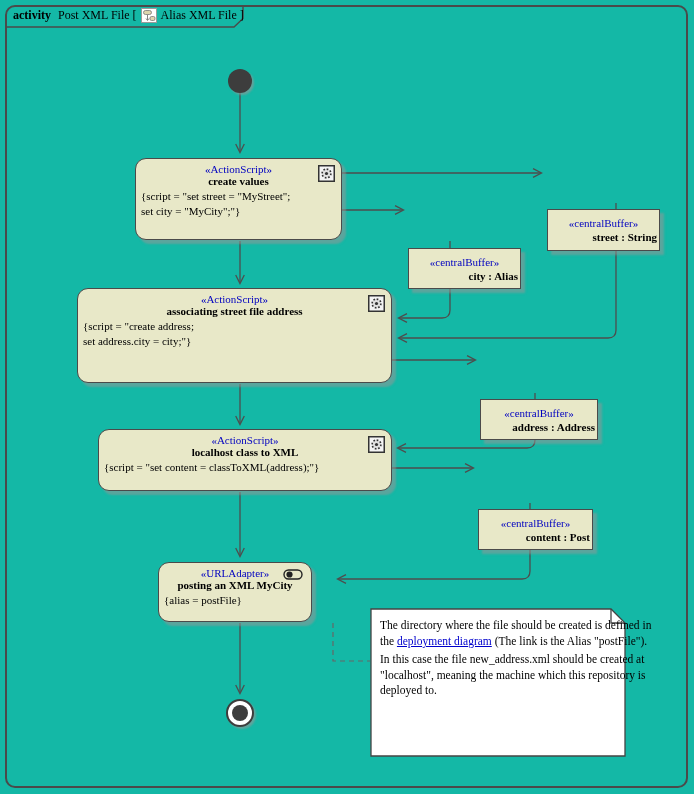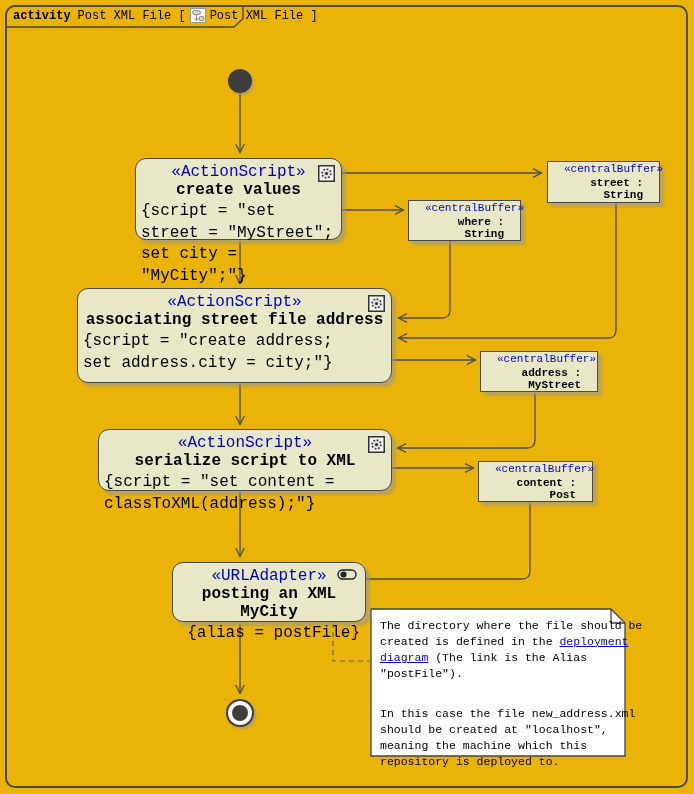--- a/index.html
+++ b/index.html
@@ -1,52 +1,52 @@
 <!DOCTYPE html>
 <html><head>
 <meta charset="utf-8">
 <style>
   html,body { margin:0; padding:0; background:#ffffff; }
   #canvas {
     position:relative; width:694px; height:794px;
-    font-family:Liberation Mono, monospace;
-    background:#eab308; overflow:hidden;
+    font-family:Liberation Serif, serif;
+    background:#14b8a6; overflow:hidden;
   }
   #edges { position:absolute; left:0; top:0; width:694px; height:794px; z-index:1; }
 
   
   .frame-title {
     position:absolute; left:13px; top:8px; z-index:3;
     display:flex; align-items:center; gap:4px;
     font-size:12px; color:#000; white-space:nowrap;
   }
   .frame-title .kw { font-weight:bold; margin-right:3px; }
   .dg-icon { width:16px; height:15px; display:inline-block; }
 
   
   .action {
     position:absolute; z-index:2; box-sizing:border-box;
     background:#e8e8c8; border:1.5px solid #4a4a4a; border-radius:11px;
     box-shadow:4px 4px 2px rgba(150,150,150,0.55);
-    font-size:16px; color:#000; padding:4px 5px 3px 5px;
+    font-size:11px; color:#000; padding:4px 5px 3px 5px;
   }
   .action .stereo { text-align:center; color:#0000c0; }
   .action .name   { text-align:center; font-weight:bold; margin-top:0; }
   .action .script { text-align:left; margin-top:2px; line-height:1.35; }
-  .action .tag    { text-align:right; margin-top:3px; }
+  .action .tag    { text-align:left; margin-top:3px; }
   .corner-icon { position:absolute; top:6px; right:6px; width:17px; height:17px; }
   .pill-icon   { position:absolute; top:6px; right:8px; width:20px; height:11px; }
 
   
   .buffer {
     position:absolute; z-index:2; box-sizing:border-box;
     background:#e8e8c8; border:1.5px solid #4a4a4a;
     box-shadow:4px 4px 2px rgba(150,150,150,0.55);
-    font-size:11px; color:#000; padding:3px 16px;
-    display:flex; flex-direction:column; justify-content:center;
+    font-size:11px; color:#000; padding:3px 2px;
+    display:flex; flex-direction:column; justify-content:center;margin-top:48px;
   }
   .buffer .stereo { text-align:center; color:#0000c0; }
   .buffer .name   { text-align:right; font-weight:bold; margin-top:2px; }
 
   
   .initial-node {
     position:absolute; left:228px; top:69px; width:24px; height:24px;
     background:#3d3d3d; border-radius:50%; z-index:2;
     box-shadow:2px 2px 2px rgba(150,150,150,0.6);
   }
@@ -58,21 +58,21 @@
   }
   .final-node .dot { width:16px; height:16px; background:#3d3d3d; border-radius:50%; }
 
   
   .note-text {
     position:absolute; left:371px; top:609px; width:290px; height:147px;
     z-index:2; box-sizing:border-box; padding:9px 8px 6px 9px;
     font-size:11.5px; line-height:1.38; color:#000;
   }
   .note-text p { margin:0; }
-  .note-text p + p { margin-top:25px; }
+  .note-text p + p { margin-top:2px; }
   .note-link { color:#0000cc; text-decoration:underline; cursor:pointer; }
 </style>
 </head>
 <body>
 
 <div id="canvas">
 
   <svg id="edges" viewBox="0 0 694 794" xmlns="http://www.w3.org/2000/svg">
     <defs>
       <marker id="arrow" viewBox="-10 -5 12 10" markerWidth="12" markerHeight="10" refX="-0.5" refY="0" orient="auto" markerUnits="userSpaceOnUse">
@@ -109,21 +109,21 @@
   <div class="frame-title">
     <span class="kw">activity</span>
     <span>Post XML File [</span>
     <svg class="dg-icon" viewBox="0 0 16 15">
       <rect x="0.5" y="0.5" width="15" height="14" fill="#ffffff" stroke="#9a9a9a"></rect>
       <rect x="2.5" y="2.5" width="8" height="4" rx="2" fill="#ddd5ae" stroke="#777777" stroke-width="0.8"></rect>
       <line x1="6.5" y1="7" x2="6.5" y2="12" stroke="#777777" stroke-width="0.9"></line>
       <rect x="9" y="8.5" width="5" height="4" rx="1.5" fill="#ddd5ae" stroke="#777777" stroke-width="0.8"></rect>
       <path d="M5,10.5 L6.5,12.5 L8,10.5" fill="none" stroke="#777777" stroke-width="0.9"></path>
     </svg>
-    <span>Post XML File ]</span>
+    <span>Alias XML File ]</span>
   </div>
 
   <div class="initial-node"></div>
 
   <div class="action" style="left:135px; top:158px; width:207px; height:82px;">
     <div class="stereo">«ActionScript»</div>
     <div class="name">create values</div>
     <div class="script">
       <div>{script = "set street = "MyStreet";</div>
       <div>set city = "MyCity";"}</div>
@@ -134,61 +134,61 @@
       <circle cx="8.5" cy="8.5" r="1.6" fill="#333333"></circle>
     </svg>
   </div>
 
   <div class="buffer" style="left:547px; top:161px; width:113px; height:42px;">
     <div class="stereo">«centralBuffer»</div>
     <div class="name">street : String</div>
   </div>
   <div class="buffer" style="left:408px; top:200px; width:113px; height:41px;">
     <div class="stereo">«centralBuffer»</div>
-    <div class="name">where : String</div>
+    <div class="name">city : Alias</div>
   </div>
 
   <div class="action" style="left:77px; top:288px; width:315px; height:95px;">
     <div class="stereo">«ActionScript»</div>
     <div class="name">associating street file address</div>
     <div class="script">
       <div>{script = "create address;</div>
       <div>set address.city = city;"}</div>
     </div>
     <svg class="corner-icon" viewBox="0 0 17 17">
       <rect x="0.75" y="0.75" width="15.5" height="15.5" fill="#f4f4f4" stroke="#333333" stroke-width="1.5"></rect>
       <circle cx="8.5" cy="8.5" r="4.4" fill="#e0e0e0" stroke="#333333" stroke-width="1.6" stroke-dasharray="1.7,1.7"></circle>
       <circle cx="8.5" cy="8.5" r="1.6" fill="#333333"></circle>
     </svg>
   </div>
 
   <div class="buffer" style="left:480px; top:351px; width:118px; height:41px;">
     <div class="stereo">«centralBuffer»</div>
-    <div class="name">address : MyStreet</div>
+    <div class="name">address : Address</div>
   </div>
 
   <div class="action" style="left:98px; top:429px; width:294px; height:62px;">
     <div class="stereo">«ActionScript»</div>
-    <div class="name">serialize script to XML</div>
+    <div class="name">localhost class to XML</div>
     <div class="script">
       <div>{script = "set content = classToXML(address);"}</div>
     </div>
     <svg class="corner-icon" viewBox="0 0 17 17">
       <rect x="0.75" y="0.75" width="15.5" height="15.5" fill="#f4f4f4" stroke="#333333" stroke-width="1.5"></rect>
       <circle cx="8.5" cy="8.5" r="4.4" fill="#e0e0e0" stroke="#333333" stroke-width="1.6" stroke-dasharray="1.7,1.7"></circle>
       <circle cx="8.5" cy="8.5" r="1.6" fill="#333333"></circle>
     </svg>
   </div>
 
   <div class="buffer" style="left:478px; top:461px; width:115px; height:41px;">
     <div class="stereo">«centralBuffer»</div>
     <div class="name">content : Post</div>
   </div>
 
-  <div class="action" style="left:172px; top:562px; width:194px; height:60px;">
+  <div class="action" style="left:158px; top:562px; width:154px; height:60px;">
     <div class="stereo">«URLAdapter»</div>
     <div class="name">posting an XML MyCity</div>
     <div class="tag">{alias = postFile}</div>
     <svg class="pill-icon" viewBox="0 0 20 11">
       <rect x="1" y="1" width="18" height="9" rx="4.5" fill="none" stroke="#222222" stroke-width="1.4"></rect>
       <circle cx="6.5" cy="5.5" r="3.1" fill="#222222"></circle>
     </svg>
   </div>
 
   <div class="final-node">

